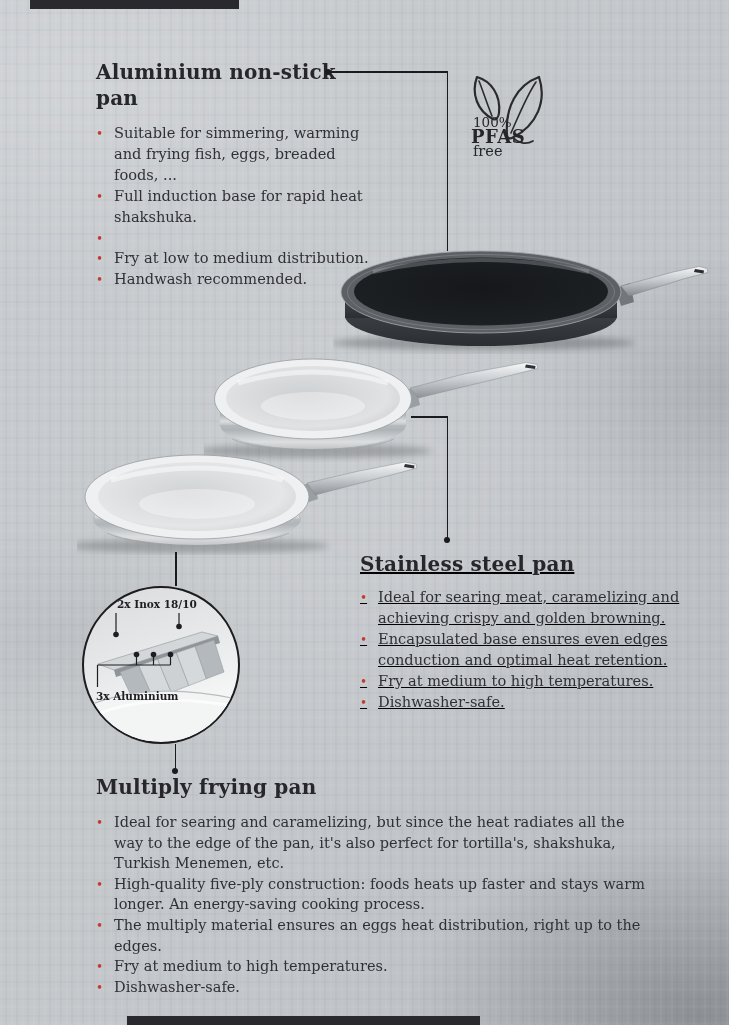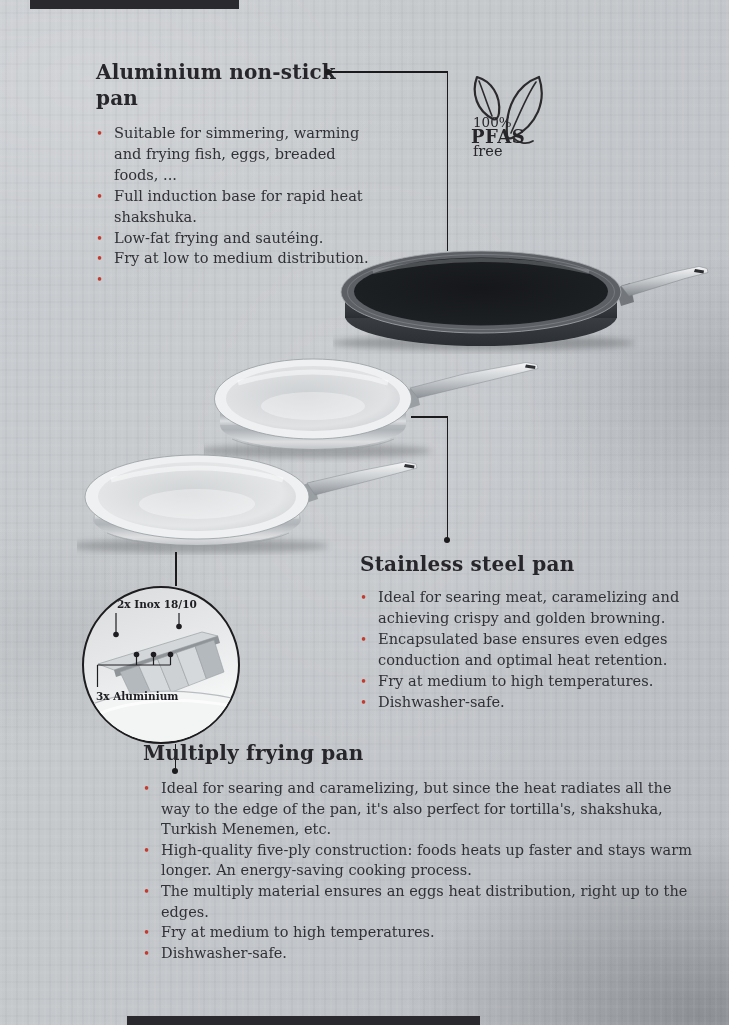--- a/index.html
+++ b/index.html
@@ -24,24 +24,24 @@
   .strip-top{left:30px;top:0;width:209px;height:9px;}
   .strip-bottom{left:127px;top:1016px;width:353px;height:9px;}
 
   .section{position:absolute;}
   .sec-title{margin:0;font-size:20px;line-height:26px;font-weight:bold;color:#26262b;letter-spacing:.2px;}
   .bullets{margin:12px 0 0 0;padding:0;list-style:none;}
   .bullet-item{display:flex;align-items:flex-start;color:#303137;}
   .bullet-dot{flex:0 0 18px;color:#c23b2e;font-size:12px;transform:translateY(1px);}
   .sec-aluminium{left:96px;top:59px;width:276px;}
   .sec-aluminium .bullet-item{font-size:14.6px;line-height:20.9px;}
-  .sec-stainless{left:360px;top:551px;width:336px;}
+  .sec-stainless{left:360px;top:551px;width:336px;text-decoration:underline;}
   .sec-stainless .bullets{margin-top:10px;}
   .sec-stainless .bullet-item{font-size:14.6px;line-height:20.9px;}
-  .sec-multiply{left:96px;top:740px;width:556px;margin-left:47px;}
+  .sec-multiply{left:96px;top:774px;width:556px;}
   .sec-multiply .bullet-item{font-size:14.5px;line-height:20.6px;}
 
   .cline{position:absolute;background:#1b1b1e;}
   .cdot{position:absolute;width:6px;height:6px;border-radius:50%;background:#1b1b1e;}
 
   .pan{position:absolute;}
   .pan-nonstick{left:333px;top:246px;}
   .pan-stainless{left:204px;top:351px;}
   .pan-multiply{left:77px;top:447px;}
 
@@ -70,28 +70,28 @@
         <li class="bullet-item">
           <span class="bullet-dot">•</span>
           <span>Suitable for simmering, warming and frying fish, eggs, breaded foods, ...</span>
         </li>
         <li class="bullet-item">
           <span class="bullet-dot">•</span>
           <span>Full induction base for rapid heat shakshuka.</span>
         </li>
         <li class="bullet-item">
           <span class="bullet-dot">•</span>
-          <span>Low-fat frying and sautéing.</span>
         </li>
         <li class="bullet-item">
           <span class="bullet-dot">•</span>
           <span>Fry at low to medium distribution.</span>
         </li>
         <li class="bullet-item">
           <span class="bullet-dot">•</span>
+          <span>Handwash recommended.</span>
         </li>
       </ul>
   </div>
 
   <div class="cdot" style="left:325px;top:69px;"></div>
   <div class="cline" style="left:328px;top:71px;width:120px;height:1.5px;"></div>
   <div class="cline" style="left:446.5px;top:71px;width:1.5px;height:180px;"></div>
 
   <svg class="badge" width="92" height="88" viewBox="0 0 92 88">
     <g fill="none" stroke="#2b2b2e" stroke-width="2.2" stroke-linejoin="round" stroke-linecap="round">

